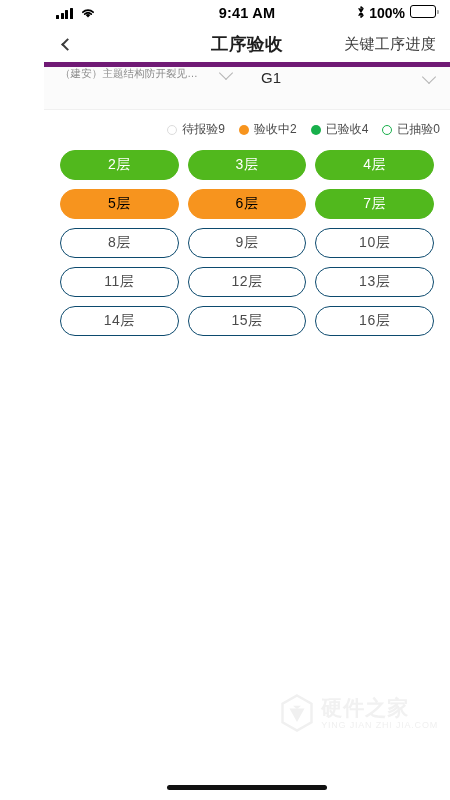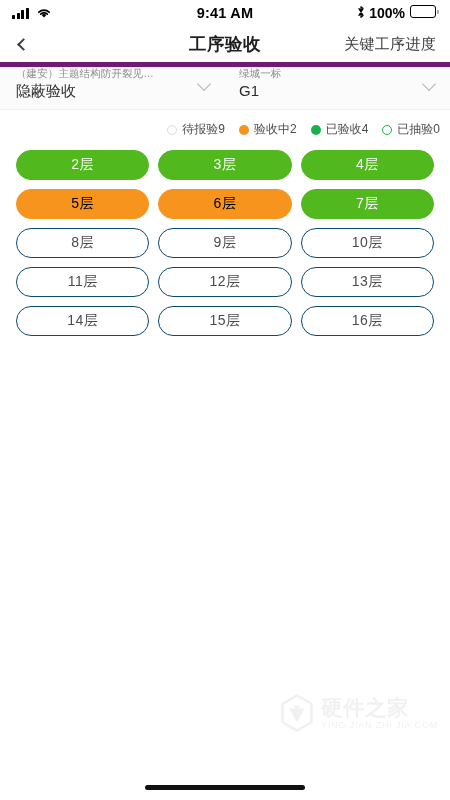--- a/index.html
+++ b/index.html
@@ -18,20 +18,21 @@
   }
 
   #app {
     position: relative;
     width: 450px;
     height: 800px;
     background: #ffffff;
     display: flex;
     flex-direction: column;
     overflow: hidden;
+    padding-left: 44px;
   }
 
   
   .status-bar {
     height: 26px;
     flex: 0 0 26px;
     display: flex;
     align-items: center;
     padding: 0 14px 0 12px;
     font-size: 14px;
@@ -365,27 +366,25 @@
       <span class="chev-left"></span>
     </div>
     <div class="nav-title">工序验收</div>
     <div class="nav-right">关键工序进度</div>
   </div>
 
   <div class="filter-bar">
     <div class="filter-item">
       <div class="filter-texts">
         <div class="filter-label">（建安）主题结构防开裂见…</div>
-        <div class="filter-value">隐蔽验收</div>
       </div>
       <span class="chev-down"></span>
     </div>
     <div class="filter-item">
       <div class="filter-texts">
-        <div class="filter-label">绿城一标</div>
         <div class="filter-value">G1</div>
       </div>
       <span class="chev-down"></span>
     </div>
   </div>
 
   <div class="legend">
     <div class="legend-item">
       <span class="legend-dot pending"></span>
       <span>待报验9</span>

